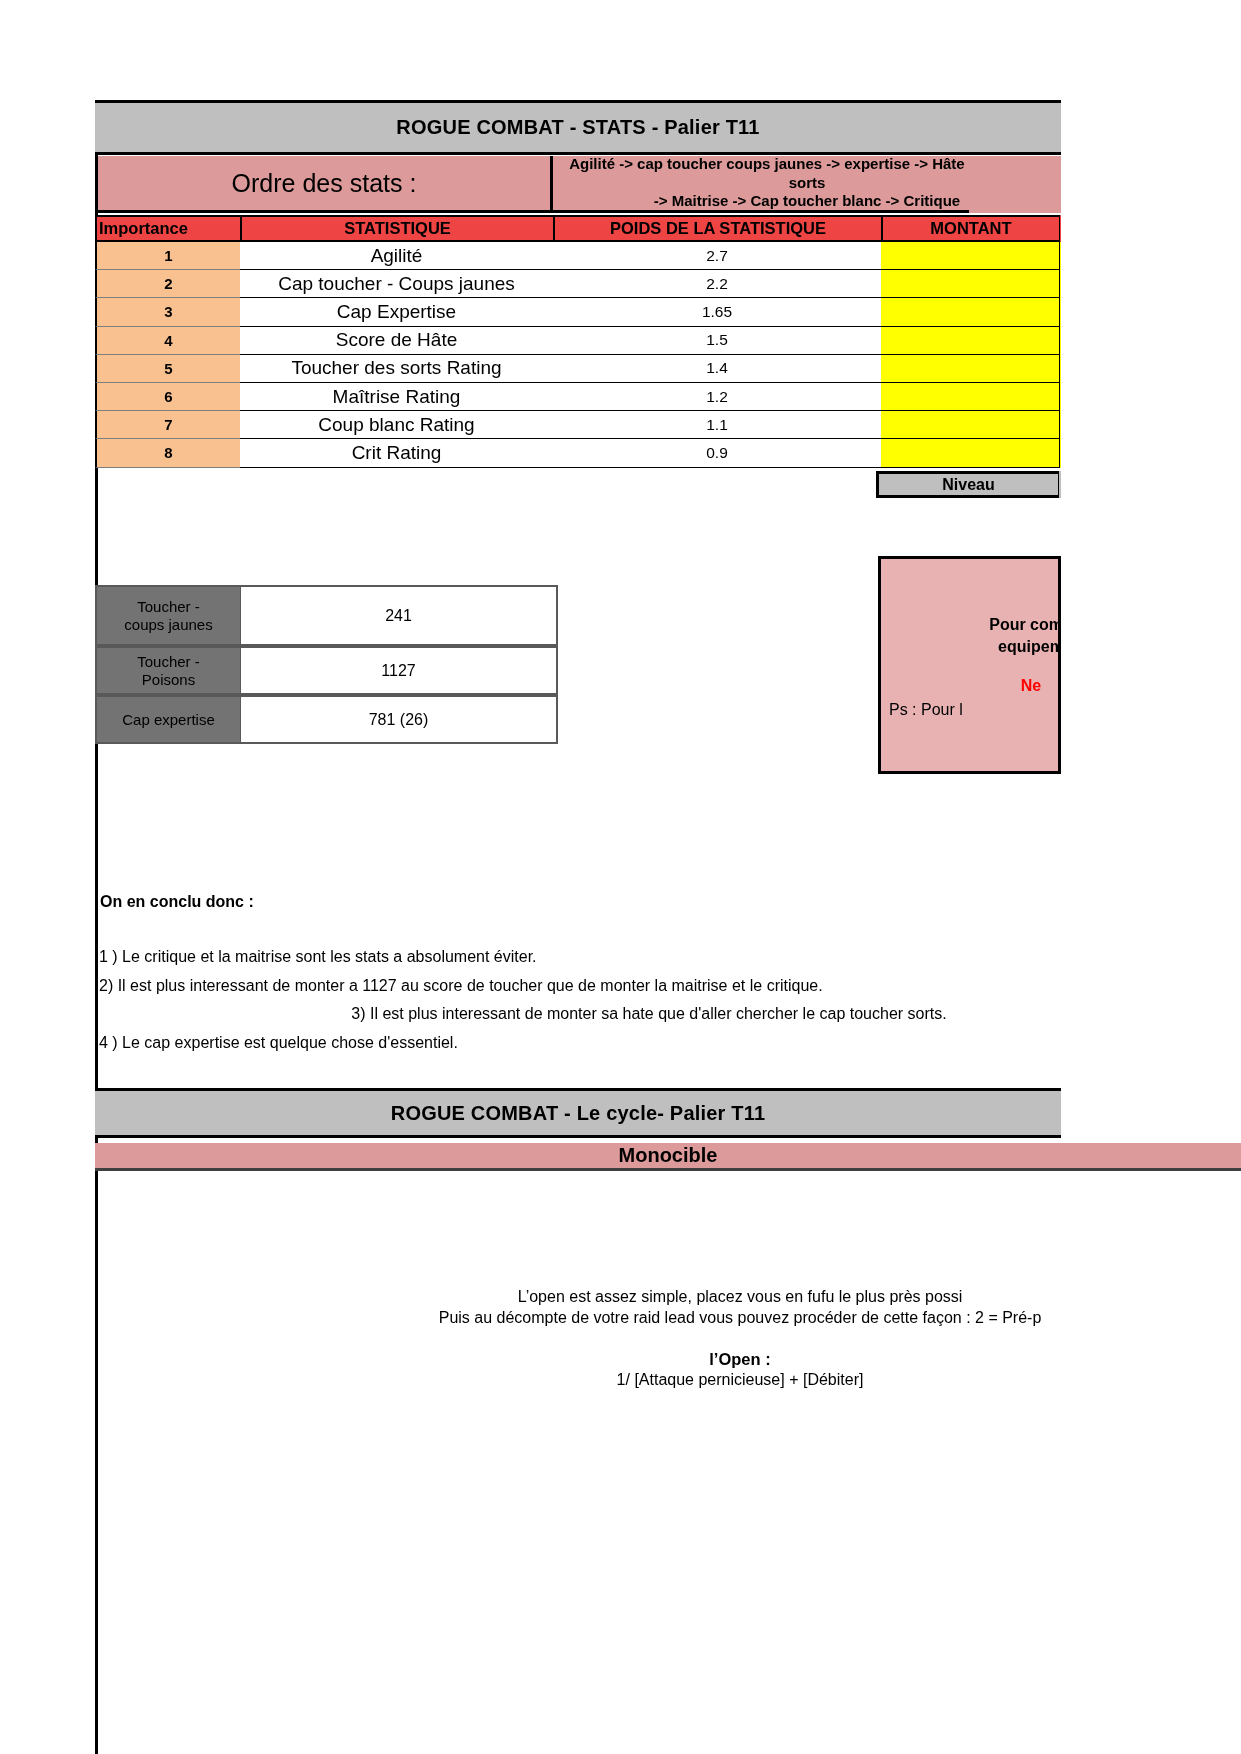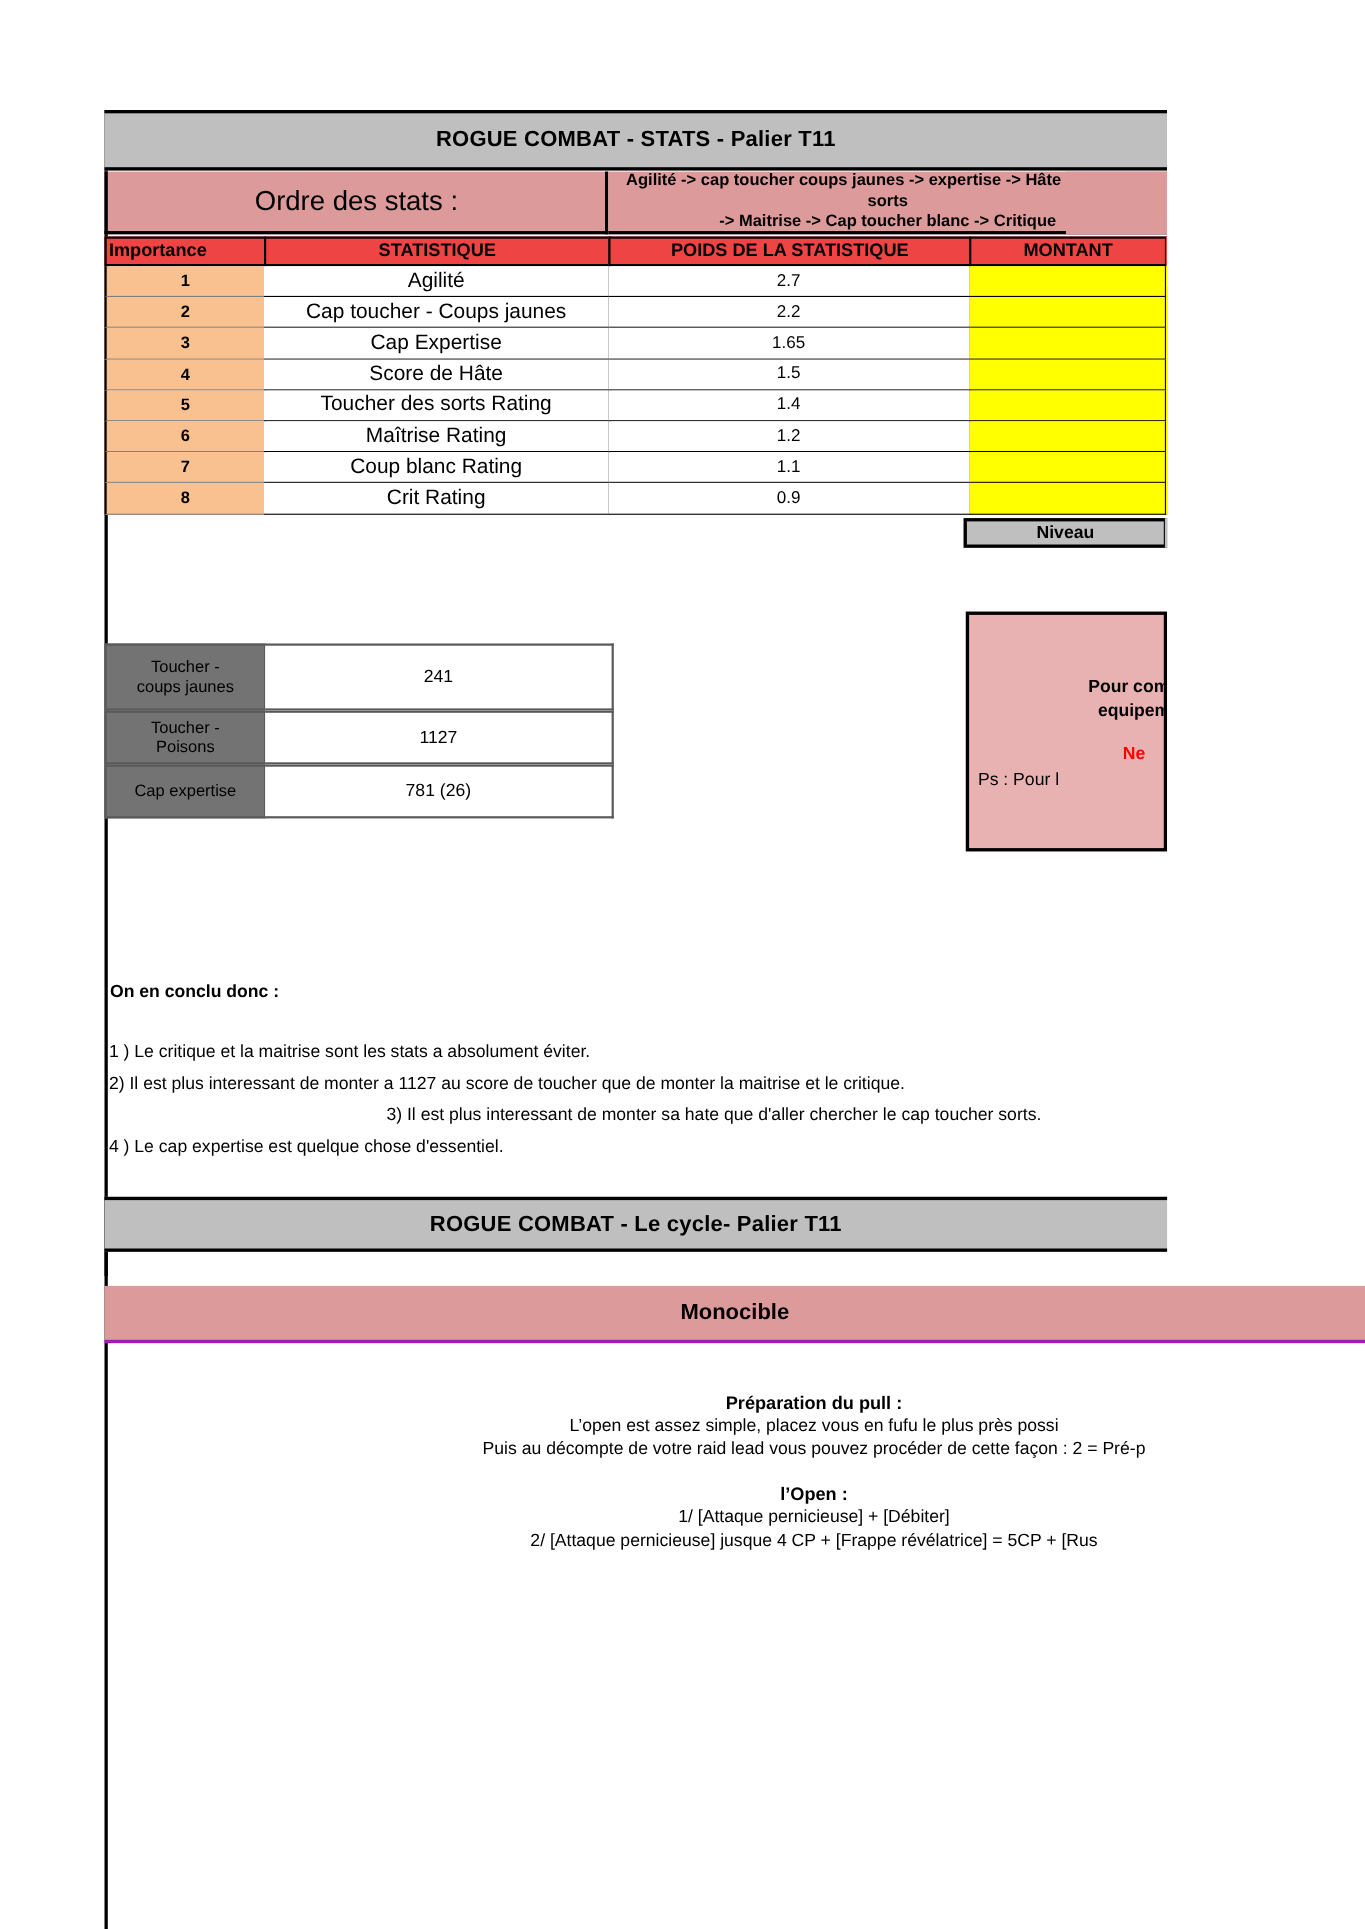--- a/index.html
+++ b/index.html
@@ -356,40 +356,34 @@
       <div class="blk concl-line" style="left: 99px; top: 948px; width: 1100px; height: 22px;"><span>1 ) Le critique et la maitrise sont les stats a absolument éviter.</span></div>
       <div class="blk concl-line" style="left: 99px; top: 976.5px; width: 1100px; height: 22px;"><span>2) Il est plus interessant de monter a 1127 au score de toucher que de monter la maitrise et le critique.</span></div>
       <div class="blk concl-line" style="left: 99px; top: 1005px; width: 1100px; height: 22px; text-align: center;"><span>3) Il est plus interessant de monter sa hate que d'aller chercher le cap toucher sorts.</span></div>
       <div class="blk concl-line" style="left: 99px; top: 1033.5px; width: 1100px; height: 22px;"><span>4 ) Le cap expertise est quelque chose d'essentiel.</span></div>
     </div>
 
   <div class="blk c-gray band-border-tb ctr title-band" style="left:95px; top:1088px; width:966px; height:50px;">
     <span>ROGUE COMBAT - Le cycle- Palier T11</span>
   </div>
 
-  <div class="blk c-pink ctr mono-band" style="left:95px; top:1169px; width:1146px; height:52px; border-bottom:3px solid #a21caf;">
+  <div class="blk c-pink ctr mono-band" style="left:95px; top:1143px; width:1146px; height:28px; border-bottom:3px solid #404040;">
     <span style="display:block; width:966px; text-align:center;">Monocible</span>
   </div>
 
-  <div class="blk cyc-title" style="left:95px; top:1267px; width:1146px; height:20px;">
-    <span style="display:inline-block; width:1290px; text-align:center;">Préparation du pull :</span>
-  </div>
   <div class="blk cyc-line" style="left:95px; top:1288px; width:1146px; height:20px;">
     <span style="display:inline-block; width:1290px; text-align:center;">L’open est assez simple, placez vous en fufu le plus près possi</span>
   </div>
   <div class="blk cyc-line" style="left:95px; top:1309px; width:1146px; height:20px;">
     <span style="display:inline-block; width:1290px; text-align:center;">Puis au décompte de votre raid lead  vous pouvez procéder de cette façon : 2 = Pré-p</span>
   </div>
 
   <div class="blk cyc-title" style="left:95px; top:1350px; width:1146px; height:20px;">
     <span style="display:inline-block; width:1290px; text-align:center;">l’Open :</span>
   </div>
   <div class="blk cyc-line" style="left:95px; top:1371px; width:1146px; height:20px;">
     <span style="display:inline-block; width:1290px; text-align:center;">1/ [Attaque pernicieuse] + [Débiter]</span>
   </div>
-  <div class="blk cyc-line" style="left:95px; top:1392px; width:1146px; height:20px;">
-    <span style="display:inline-block; width:1290px; text-align:center;">2/ [Attaque pernicieuse] jusque 4 CP + [Frappe révélatrice] = 5CP + [Rus</span>
-  </div>
 
   <div class="blk" style="left:1061px; top:100px; width:180px; height:160px; background:#ffffff;"></div>
   <div class="blk" style="left:1061px; top:500px; width:180px; height:560px; background:#ffffff;"></div>
 
 </div>
 
 </body></html>

